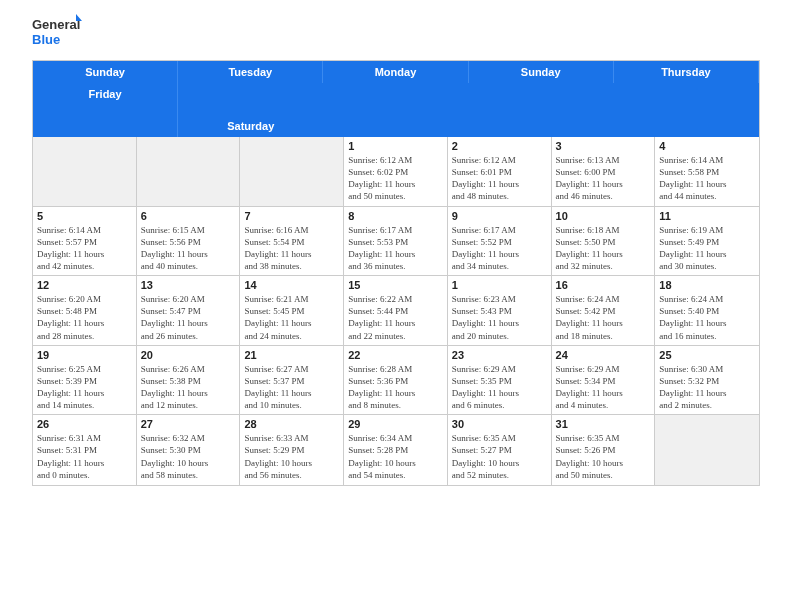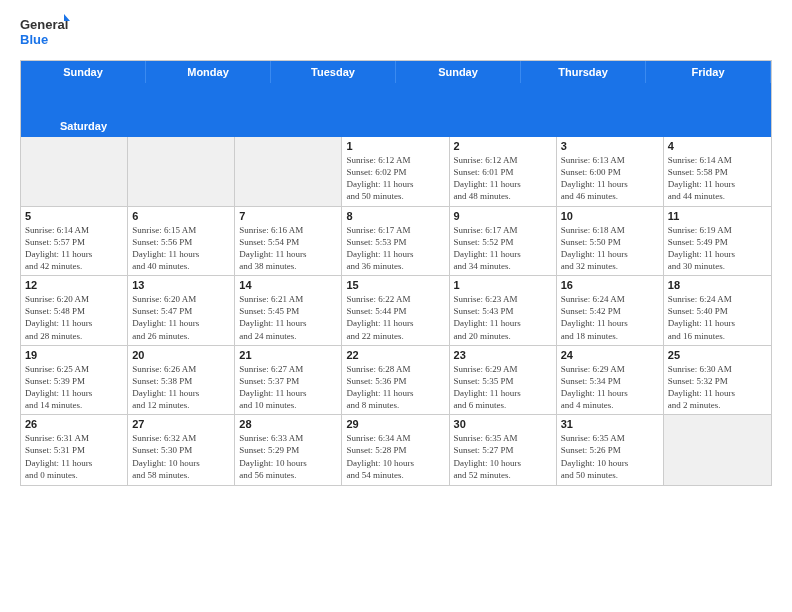--- a/index.html
+++ b/index.html
@@ -6,21 +6,21 @@
     body {
       font-family: Arial, sans-serif;
       background: #fff;
       width: 792px;
       height: 612px;
       overflow: hidden;
     }
     .page {
       width: 792px;
       height: 442px;
-      padding: 12px 20px;
+      padding: 12px 32px;
       display: flex;
       flex-direction: column;
     }
     .header {
       display: flex;
       justify-content: space-between;
       align-items: flex-start;
       margin-bottom: 8px;
     }
     .logo {
@@ -42,21 +42,21 @@
       color: #555;
     }
     .calendar {
       flex: 1;
       display: flex;
       flex-direction: column;
       border: 1px solid #ccc;
     }
     .cal-header {
       display: grid;
-      grid-template-columns: repeat(6, 1fr);
+      grid-template-columns: repeat(5, 1fr);
       background: #1a73e8;
     }
     .cal-header-cell {
       color: white;
       font-size: 11px;
       font-weight: bold;
       padding: 5px 4px;
       text-align: center;
       border-right: 1px solid #3a8af0;
     }
@@ -109,22 +109,22 @@
 </div>
     <div class="title-area">
       <div class="month-title"></div>
       <div class="subtitle"></div>
     </div>
   </div>
 
   <div class="calendar">
     <div class="cal-header">
     <div class="cal-header-cell">Sunday</div>
+        <div class="cal-header-cell">Tuesday</div>
         <div class="cal-header-cell">Monday</div>
-        <div class="cal-header-cell">Tuesday</div>
         <div class="cal-header-cell">Sunday</div>
         <div class="cal-header-cell">Thursday</div>
         <div class="cal-header-cell">Friday</div>
         <div class="cal-header-cell">Saturday</div>
       </div>
     <div class="cal-body">
     <div class="cal-week">
           <div class="cal-cell shaded"></div>
           <div class="cal-cell shaded"></div>
           <div class="cal-cell shaded"></div>

